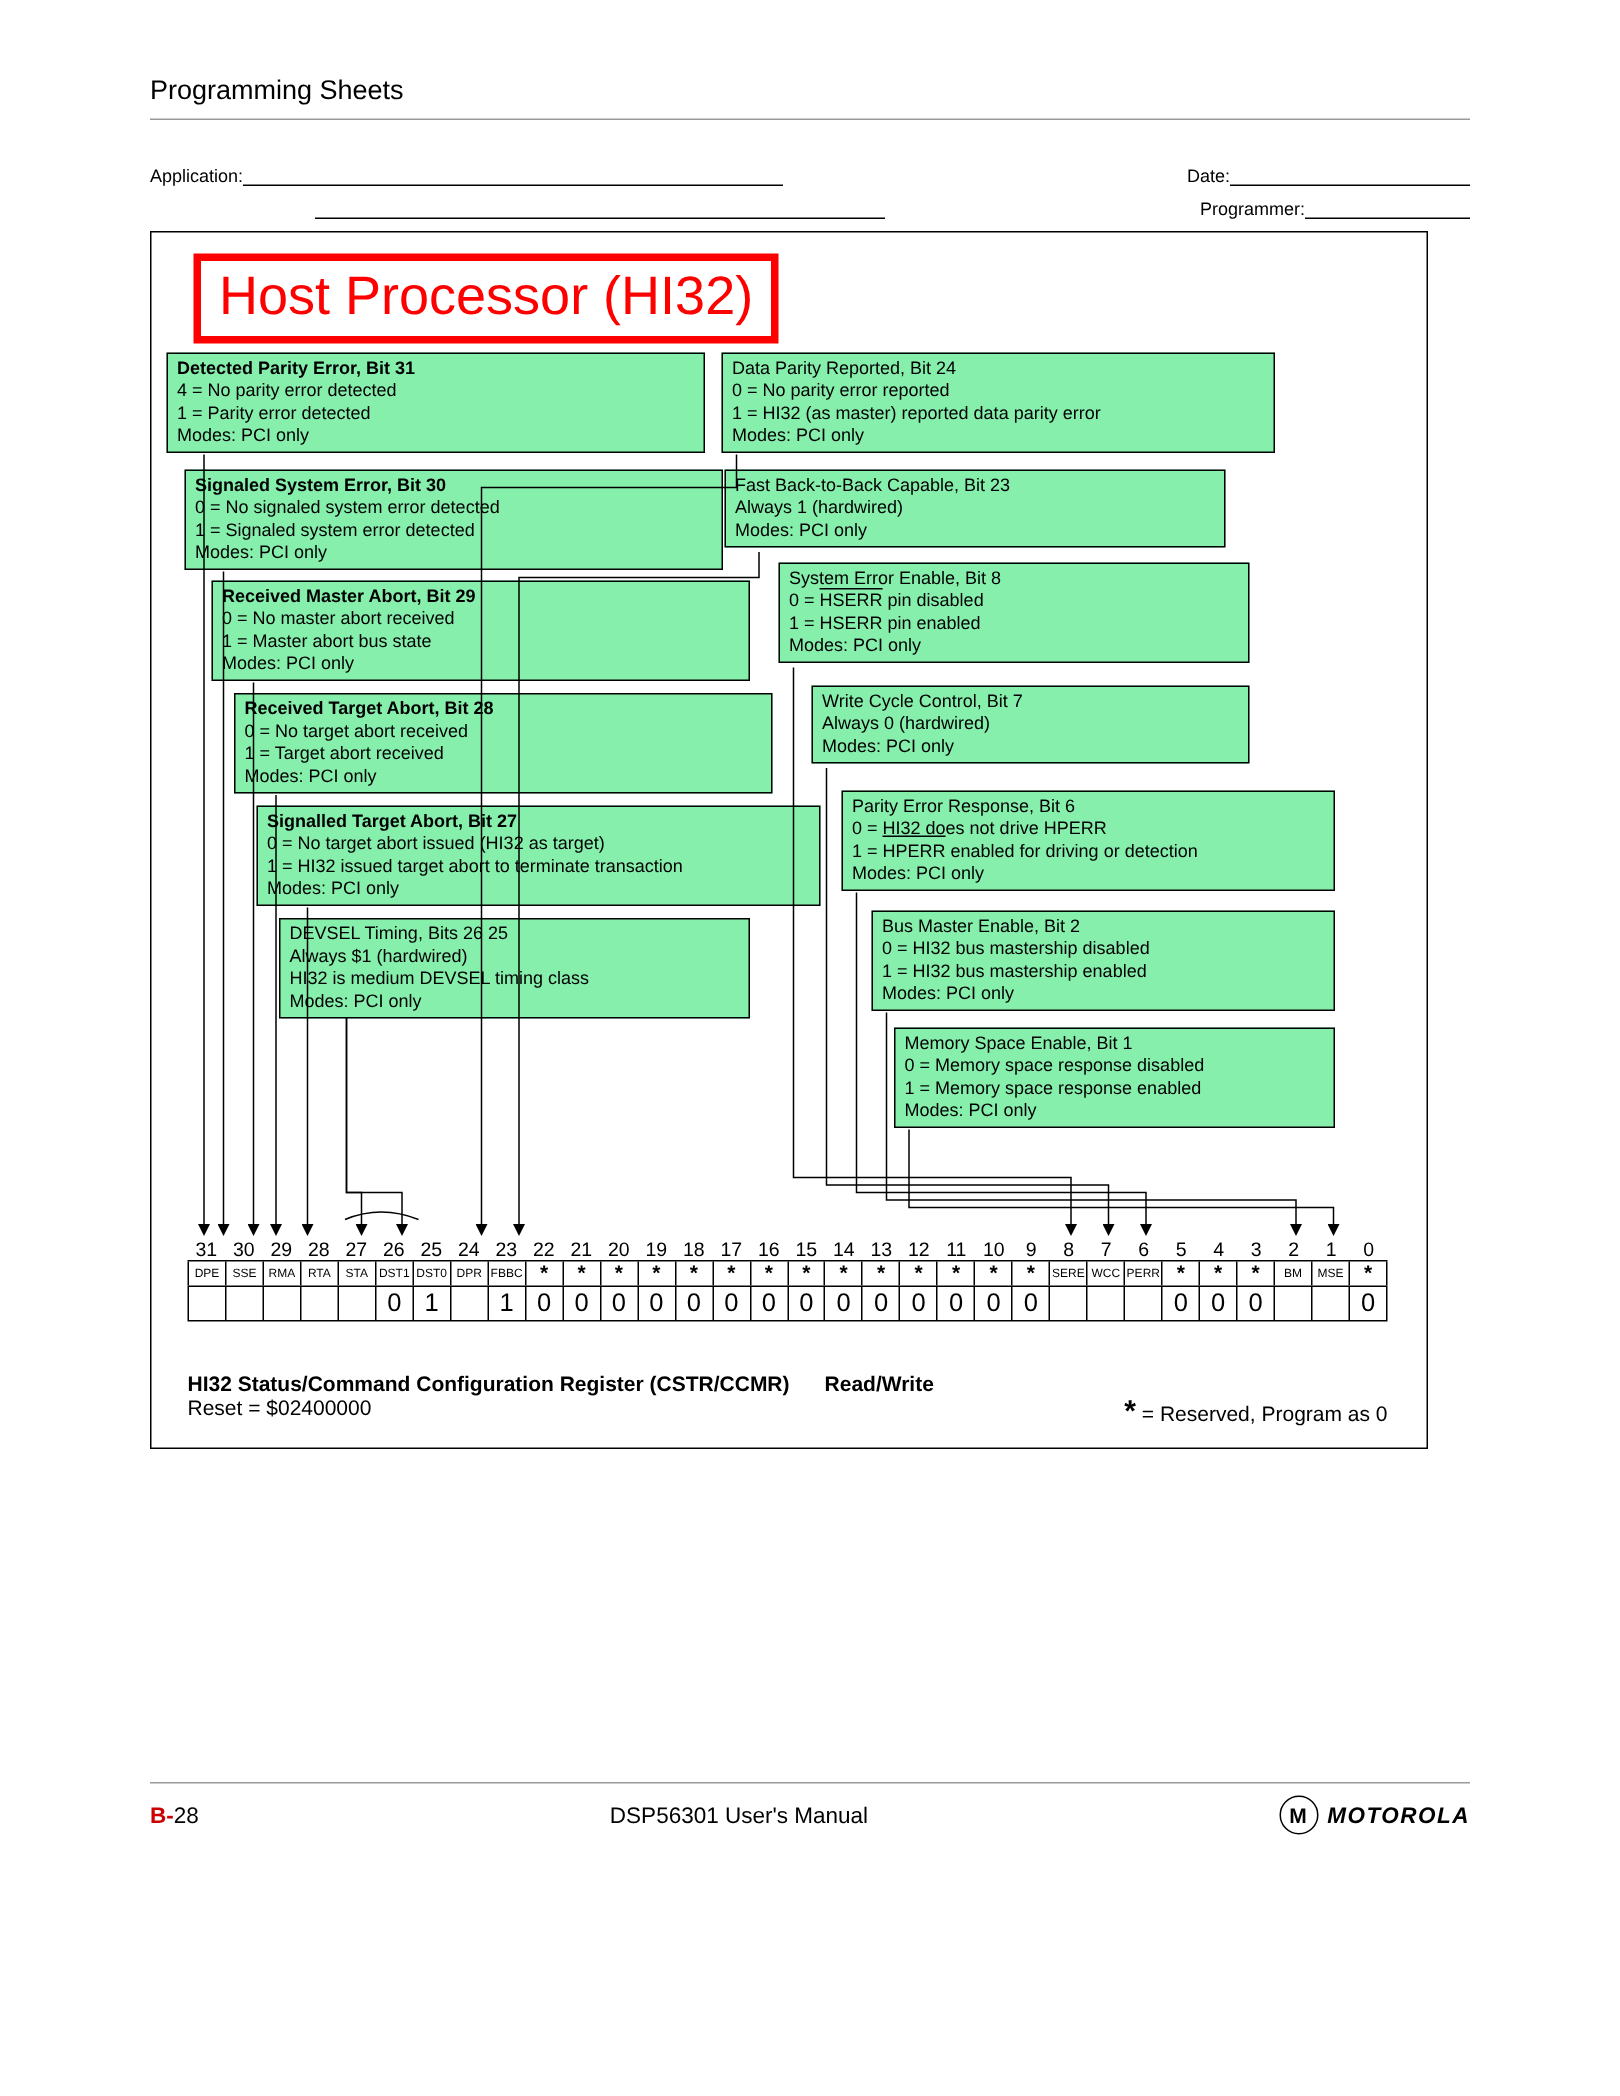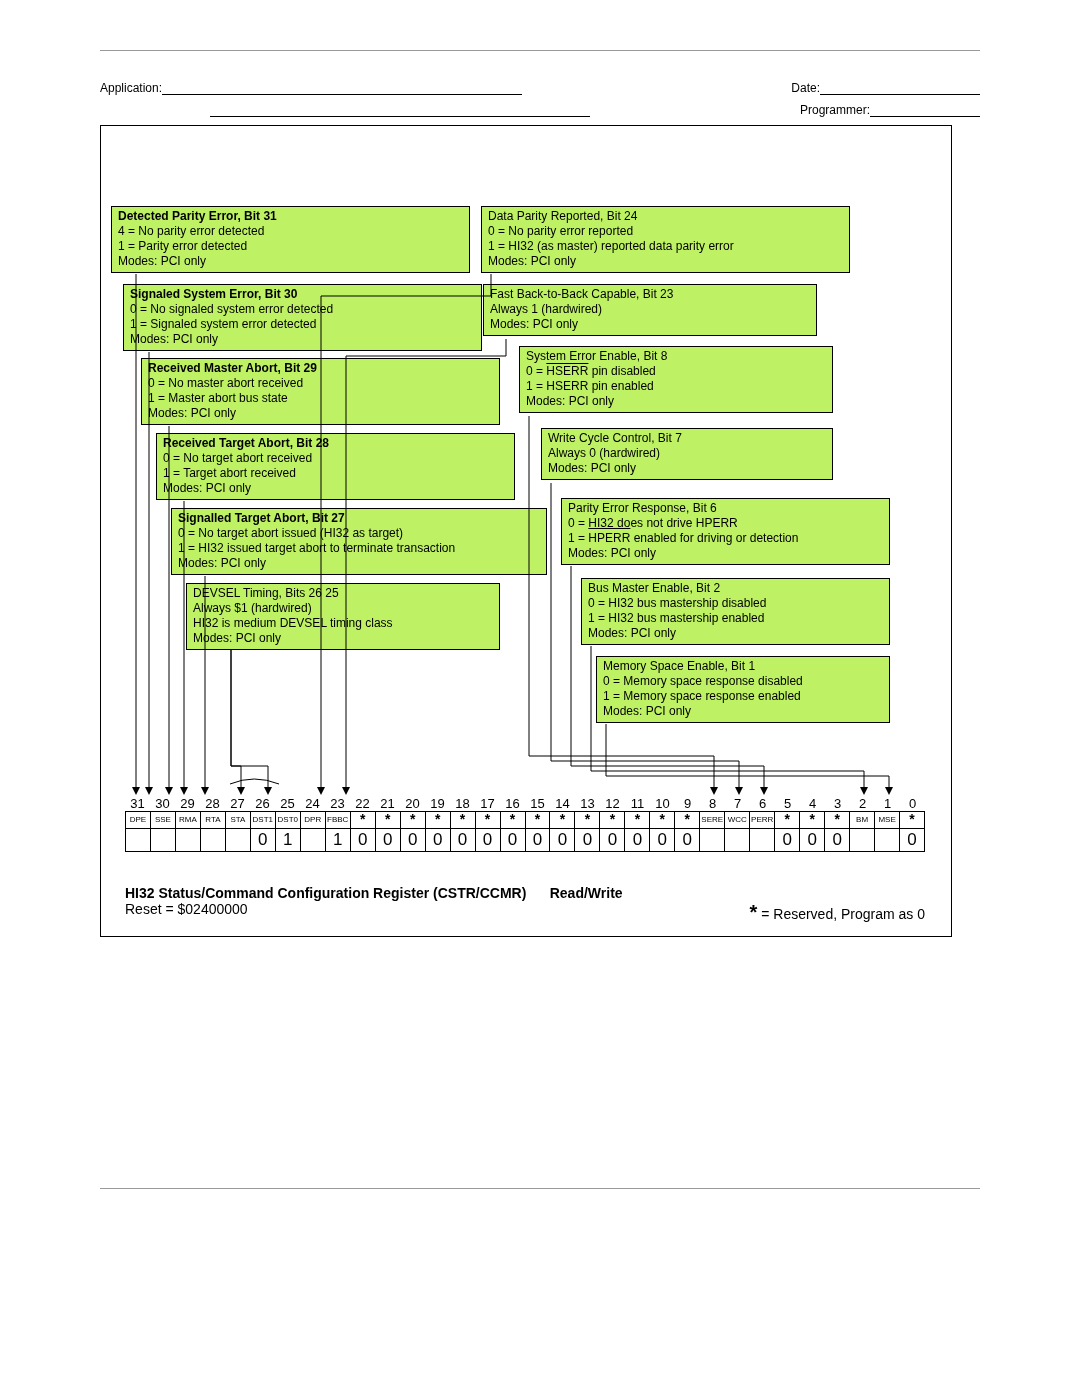--- a/index.html
+++ b/index.html
@@ -61,21 +61,21 @@
     background: #fff;
   }
   .title-box span {
     color: #ff0000;
     font-size: 36px;
     font-family: Arial, sans-serif;
   }
   .bit-box {
     position: absolute;
     border: 1px solid #000;
-    background: #bef264;
+    background: #86efac;
     font-size: 12px;
     line-height: 1.25;
     padding: 2px 6px 3px 6px;
   }
   .bit-box .bt {
     font-weight: bold;
   }
   .bit-box .ol {
     text-decoration: overline;
   }
@@ -196,20 +196,21 @@
     position: absolute;
     top: 0;
     left: 0;
     pointer-events: none;
   }
 </style>
 </head>
 <body>
 
 <div class="page">
+  <div class="section-title">Programming Sheets</div>
   <hr class="hr-top">
 
   <div class="form-row">
     <div class="field">
       <span>Application:</span>
       <span class="line" style="width:360px"></span>
     </div>
     <div class="field" style="margin-left:auto">
       <span>Date:</span>
       <span class="line" style="width:160px"></span>
@@ -219,20 +220,23 @@
     <div class="field" style="margin-left:110px">
       <span class="line" style="width:380px"></span>
     </div>
     <div class="field" style="margin-left:auto">
       <span>Programmer:</span>
       <span class="line" style="width:110px"></span>
     </div>
   </div>
 
   <div class="outer-box">
+    <div class="title-box">
+      <span>Host Processor (HI32)</span>
+    </div>
 
     <div id="boxes-container">
         <div class="bit-box" style="top: 80px; left: 10px; width: 345px;">
           <div class="bt">Detected Parity Error, Bit 31</div>
           <div>4 = No parity error detected</div>
           <div>1 = Parity error detected</div>
           <div>Modes: PCI only</div>
         </div>
         <div class="bit-box" style="top: 158px; left: 22px; width: 345px;">
           <div class="bt">Signaled System Error, Bit 30</div>
@@ -446,13 +450,23 @@
         <span style="font-size:20px;font-weight:bold">*</span>
         <span> = Reserved, Program as 0</span>
       </span>
     </div>
   </div>
 
 </div>
 
 <div class="page-footer">
   <hr>
+  <div class="footer-row">
+    <div class="pg-num">
+      <span class="r">B-</span><span>28</span>
+    </div>
+    <div>DSP56301 User's Manual</div>
+    <div class="moto">
+      <div class="moto-logo">M</div>
+      <span>MOTOROLA</span>
+    </div>
+  </div>
 </div>
 
 </body></html>

